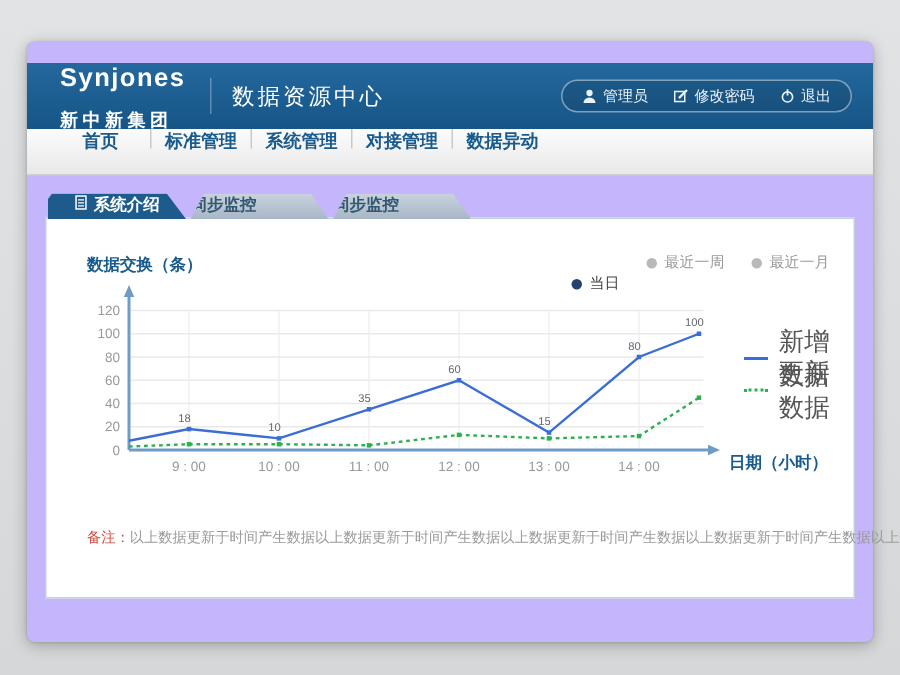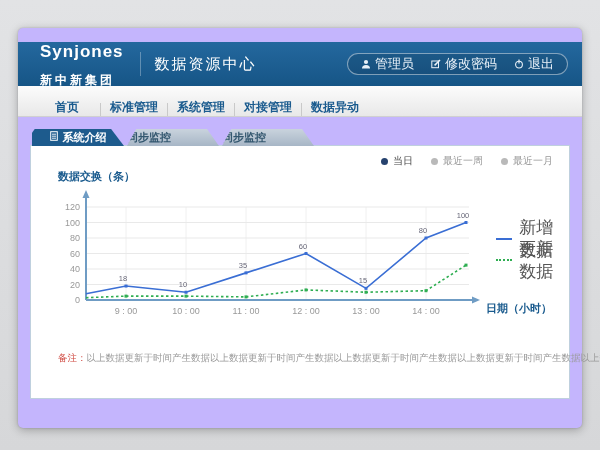--- a/index.html
+++ b/index.html
@@ -24,28 +24,28 @@
   .logo-line1{font-size:17px;font-weight:bold;letter-spacing:1px;}
   .logo-line2{font-size:12px;font-weight:bold;letter-spacing:3px;margin-top:14px;}
   .header-divider{width:1px;height:24px;background:rgba(255,255,255,.30);margin:0 14px 0 16px;}
   .app-title{color:#fff;font-size:15px;letter-spacing:2px;}
   .user-pill{
     position:absolute;right:14px;top:50%;transform:translateY(-50%);
     border:1px solid rgba(255,255,255,.45);background:rgba(0,0,0,.10);
     border-radius:12px;height:20px;display:flex;align-items:center;
     padding:0 13px;gap:17px;
   }
-  .user-item{display:flex;align-items:center;gap:4px;color:#e9f1f8;font-size:13px;cursor:pointer;white-space:nowrap;}
+  .user-item{display:flex;align-items:center;gap:4px;color:#e9f1f8;font-size:10px;cursor:pointer;white-space:nowrap;}
   .user-item svg{display:block;}
   
   .navbar{
     position:absolute;left:0;top:58px;width:100%;height:30px;
     background:linear-gradient(#fcfcfc,#e8e8e8);
     border-bottom:1px solid #d0d0d0;
-    display:flex;align-items:flex-end;
+    display:flex;align-items:flex-start;
   }
   .nav-item{width:66px;text-align:center;font-size:12px;font-weight:bold;color:#1a5b8e;cursor:pointer;}
   .nav-item:first-child{margin-left:16px;}
   .nav-sep{width:1px;height:13px;background:#c9c9c9;}
   
   .tabs{position:absolute;left:14px;top:101px;display:flex;gap:3px;height:17px;z-index:2;}
   .tab{
     height:17px;line-height:17px;width:92px;text-align:left;
     font-size:11px;font-weight:bold;cursor:pointer;
   }
@@ -59,21 +59,21 @@
     clip-path:polygon(0% 100%,10% 0%,87% 0%,100% 100%);
   }
   
   .panel{
     position:absolute;left:12px;top:117px;width:538px;height:252px;
     background:#fff;border:1px solid #bfd0de;
   }
   .radio-row{position:absolute;top:8px;right:16px;display:flex;gap:18px;align-items:center;}
   .radio{display:flex;gap:5px;align-items:center;font-size:10px;color:#999;cursor:pointer;}
   .radio .dot{width:7px;height:7px;border-radius:50%;background:#b9b9b9;}
-  .radio.sel{color:#444;}
+  .radio.sel{color:#444;margin-top:28px;}
   .radio.sel .dot{background:#26426e;}
   .ylabel{position:absolute;left:27px;top:23px;font-size:11px;font-weight:bold;color:#1a5b8e;}
   .xlabel{position:absolute;left:455px;top:155px;font-size:11px;font-weight:bold;color:#1a5b8e;white-space:nowrap;}
   #chart-svg{position:absolute;left:15px;top:36px;}
   #chart-svg text{font-family:"Liberation Sans","DejaVu Sans",sans-serif;fill:#999;font-size:9px;}
   #chart-svg text.plabel{fill:#667;font-size:7.5px;}
   .series-legend{position:absolute;left:465px;top:82px;}
   .sl-row{display:flex;align-items:center;gap:7px;height:21px;}
   .sl-sample{width:22px;height:0;border-top:2px solid #3a6ed4;}
   .sl-sample.dotted{border-top-style:dotted;}

